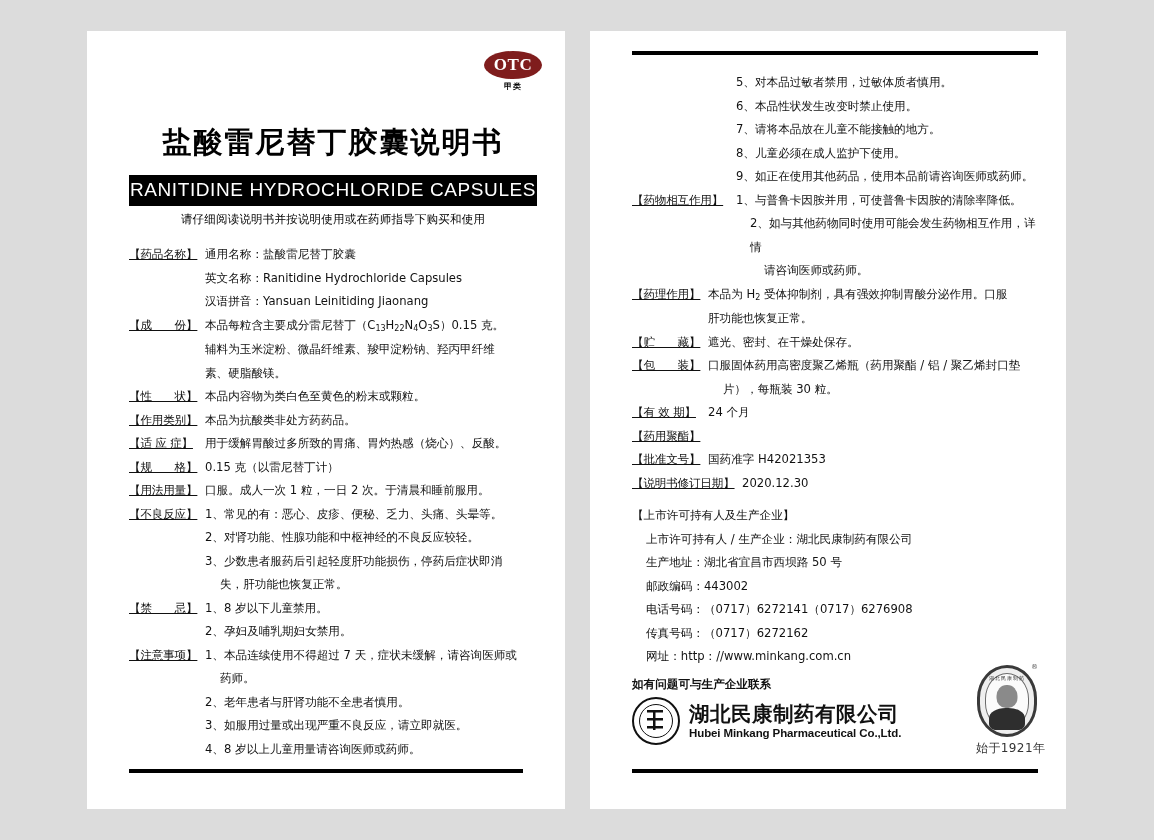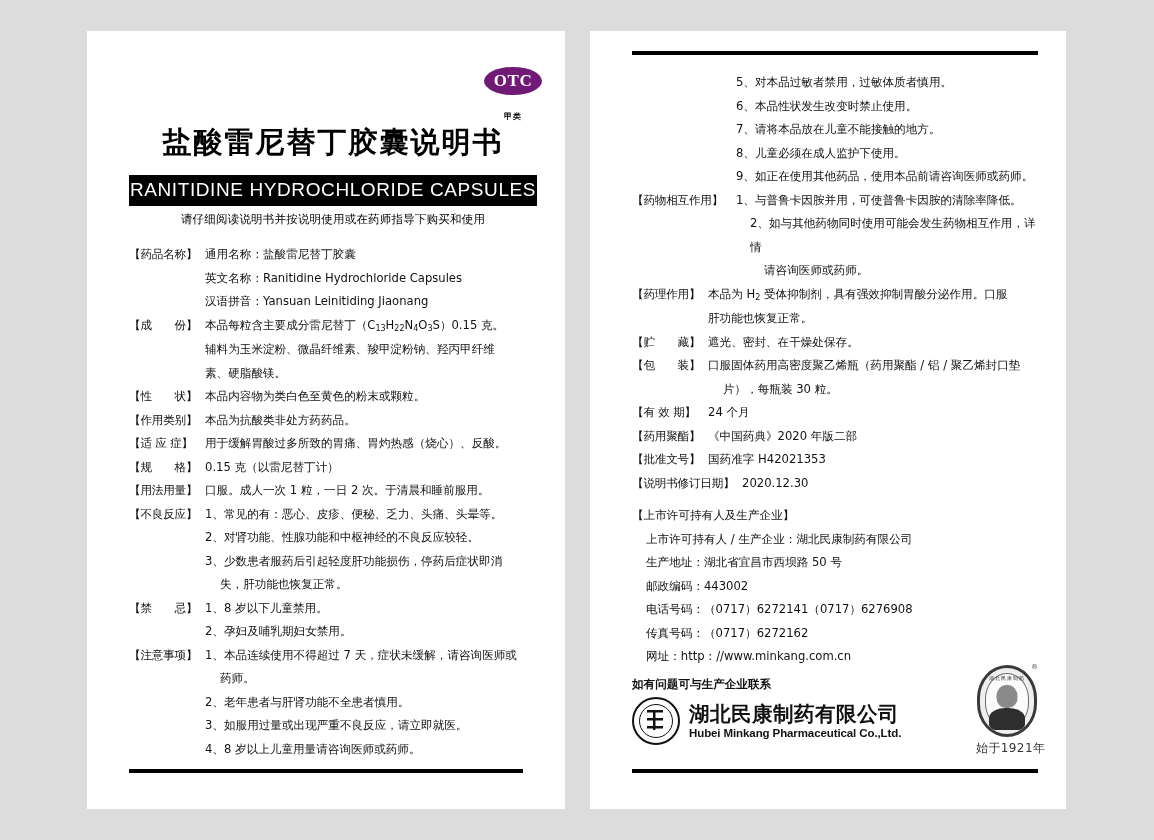--- a/index.html
+++ b/index.html
@@ -46,28 +46,28 @@
     position: absolute;
     right: 20px;
     top: 20px;
     width: 64px;
     text-align: center;
   }
   .otc-ellipse {
     width: 58px;
     height: 28px;
     border-radius: 50%;
-    background: #701a75;
+    background: #7f1d1d;
     color: #ffffff;
     font-family: "Liberation Serif", "DejaVu Serif", serif;
     font-weight: bold;
     font-size: 17px;
     line-height: 28px;
     letter-spacing: 0.5px;
-    margin: 16px auto;
+    margin: 0 auto;
   }
   .otc-sub {
     font-size: 8px;
     font-weight: bold;
     color: #000000;
     margin-top: 2px;
     letter-spacing: 1px;
   }
 
   
@@ -111,20 +111,21 @@
     line-height: 23.5px;
   }
   .entry {
     display: flex;
     align-items: flex-start;
   }
   .entry-label {
     flex: 0 0 auto;
     white-space: nowrap;
     letter-spacing: -0.2px;
+    text-decoration: underline;
   }
   .lbl-w1 { width: 76px; }
   .entry-body {
     flex: 1 1 auto;
     min-width: 0;
   }
   .indent-r {
     padding-left: 104px;
   }
   .num-line {
@@ -404,21 +405,20 @@
       </div>
     </div>
 
     <div class="entry">
       <div class="entry-label lbl-w1">【有 效 期】</div>
       <div class="entry-body">24 个月</div>
     </div>
 
     <div class="entry">
       <div class="entry-label lbl-w1">【药用聚酯】</div>
-      <div class="entry-body">《中国药典》2020 年版二部</div>
     </div>
 
     <div class="entry">
       <div class="entry-label lbl-w1">【批准文号】</div>
       <div class="entry-body">国药准字 H42021353</div>
     </div>
 
     <div class="entry">
       <div class="entry-label" style="width:110px;">【说明书修订日期】</div>
       <div class="entry-body">2020.12.30</div>

